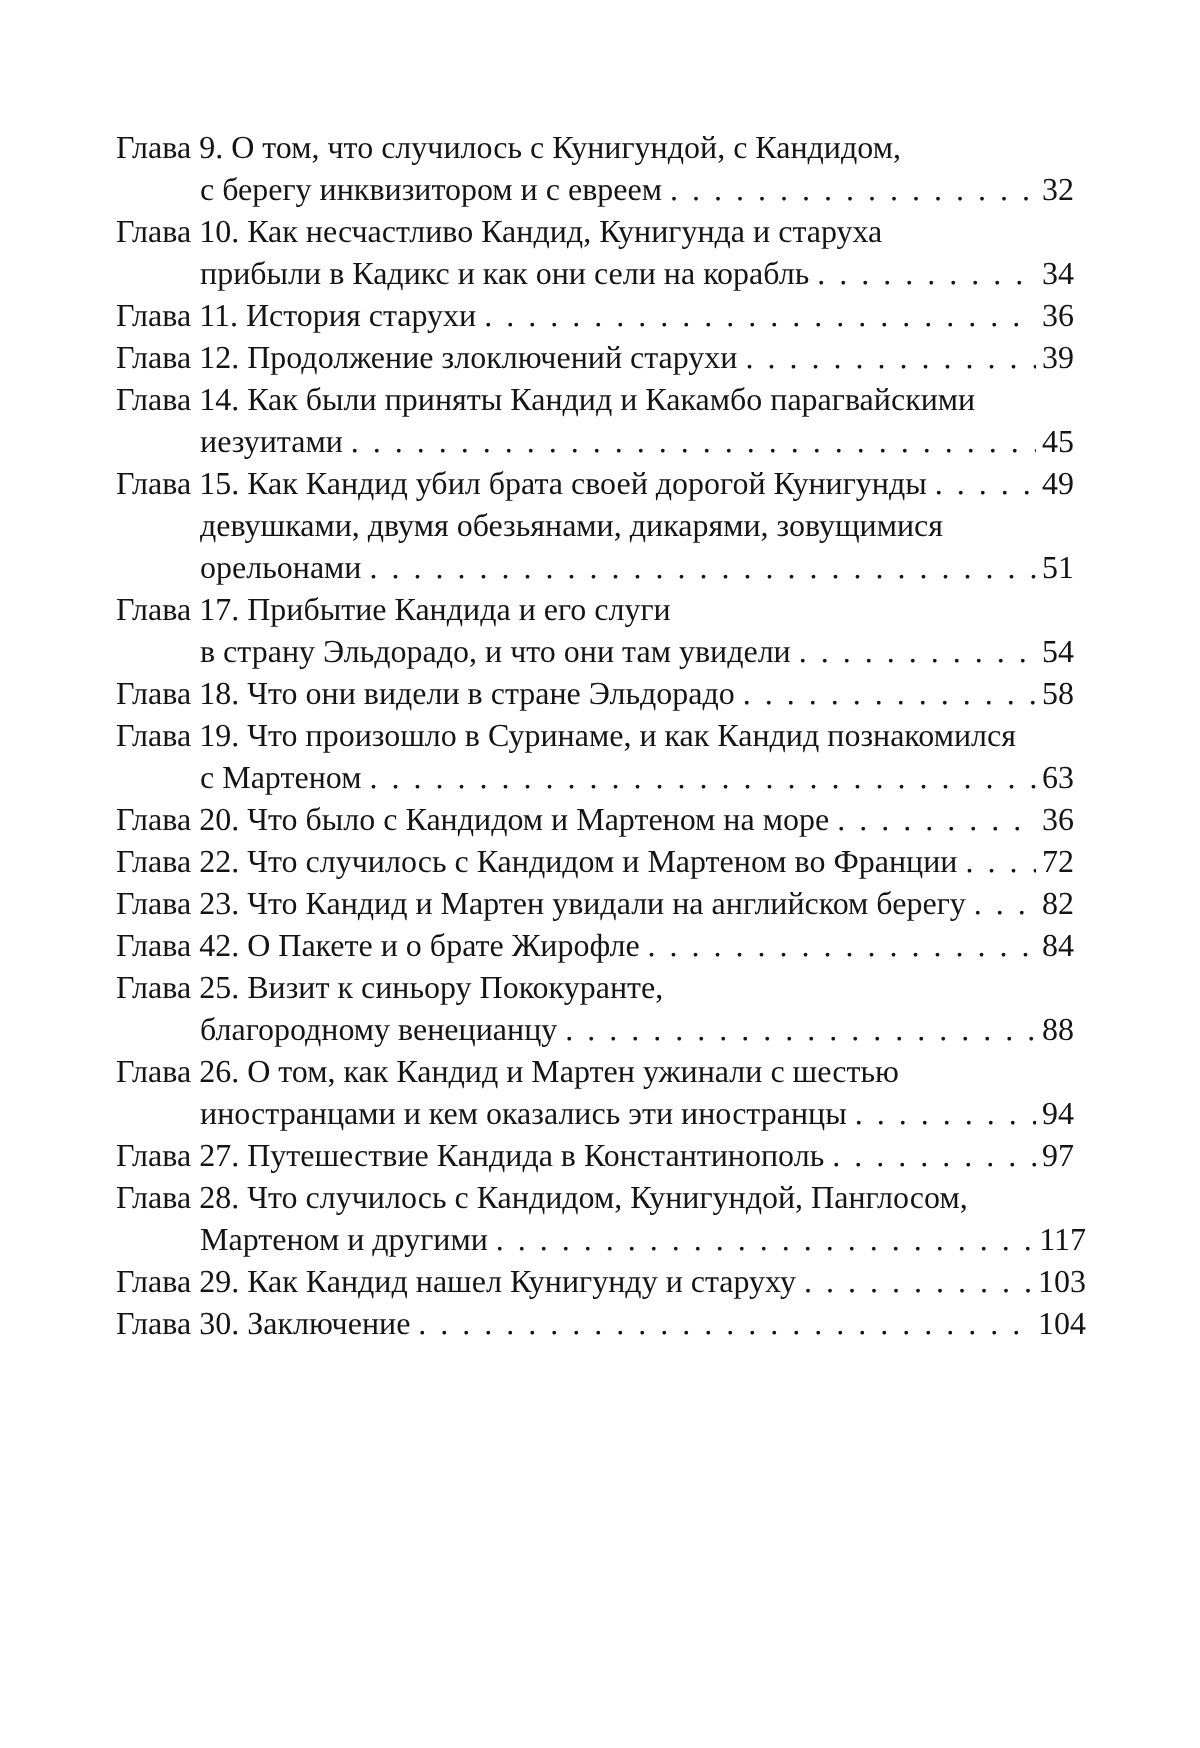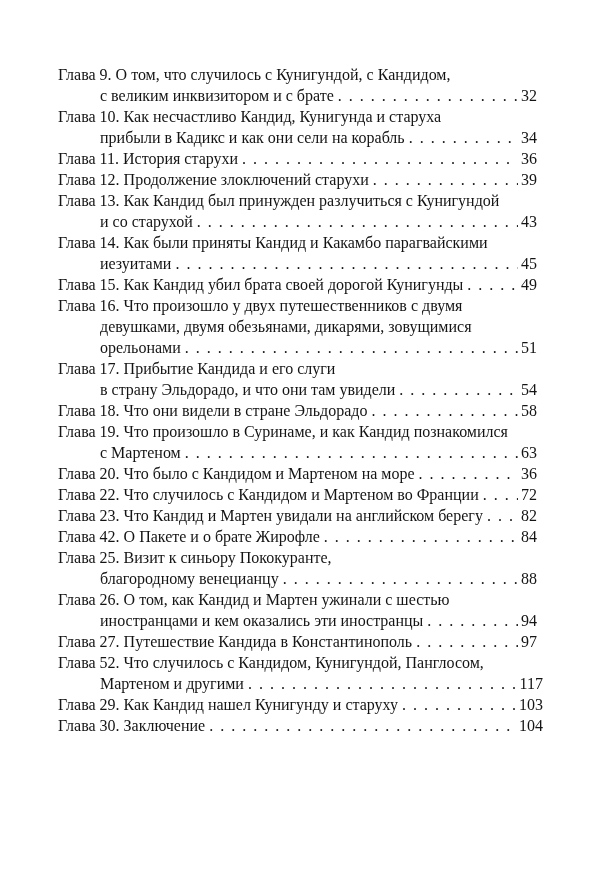--- a/index.html
+++ b/index.html
@@ -61,21 +61,21 @@
   }
 </style>
 </head>
 <body>
 
 <div class="page">
   <div class="toc" id="toc">
       <div class="entry">
         <div class="line"><span class="text">Глава 9.  О том, что случилось с Кунигундой, с Кандидом,</span></div>
         <div class="line cont last">
-          <span class="text">с великим инквизитором и с брате</span>
+          <span class="text">с берегу инквизитором и с евреем</span>
           <span class="leader"></span>
           <span class="pagenum">32</span>
         </div>
       </div>
       <div class="entry">
         <div class="line"><span class="text">Глава 10. Как несчастливо Кандид, Кунигунда и старуха</span></div>
         <div class="line cont last">
           <span class="text">прибыли в Кадикс и как они сели на корабль</span>
           <span class="leader"></span>
           <span class="pagenum">34</span>
@@ -89,44 +89,35 @@
         </div>
       </div>
       <div class="entry">
         <div class="line last">
           <span class="text">Глава 12. Продолжение злоключений старухи</span>
           <span class="leader"></span>
           <span class="pagenum">39</span>
         </div>
       </div>
       <div class="entry">
-        <div class="line"><span class="text">Глава 13. Как Кандид был принужден разлучиться с Кунигундой</span></div>
-        <div class="line cont last">
-          <span class="text">и со старухой</span>
-          <span class="leader"></span>
-          <span class="pagenum">43</span>
-        </div>
-      </div>
-      <div class="entry">
         <div class="line"><span class="text">Глава 14. Как были приняты Кандид и Какамбо парагвайскими</span></div>
         <div class="line cont last">
           <span class="text">иезуитами</span>
           <span class="leader"></span>
           <span class="pagenum">45</span>
         </div>
       </div>
       <div class="entry">
         <div class="line last">
           <span class="text">Глава 15. Как Кандид убил брата своей дорогой Кунигунды</span>
           <span class="leader"></span>
           <span class="pagenum">49</span>
         </div>
       </div>
       <div class="entry">
-        <div class="line"><span class="text">Глава 16. Что произошло у двух путешественников с двумя</span></div>
         <div class="line cont"><span class="text">девушками, двумя обезьянами, дикарями, зовущимися</span></div>
         <div class="line cont last">
           <span class="text">орельонами</span>
           <span class="leader"></span>
           <span class="pagenum">51</span>
         </div>
       </div>
       <div class="entry">
         <div class="line"><span class="text">Глава 17. Прибытие Кандида и его слуги</span></div>
         <div class="line cont last">
@@ -195,21 +186,21 @@
         </div>
       </div>
       <div class="entry">
         <div class="line last">
           <span class="text">Глава 27. Путешествие Кандида в Константинополь</span>
           <span class="leader"></span>
           <span class="pagenum">97</span>
         </div>
       </div>
       <div class="entry">
-        <div class="line"><span class="text">Глава 52. Что случилось с Кандидом, Кунигундой, Панглосом,</span></div>
+        <div class="line"><span class="text">Глава 28. Что случилось с Кандидом, Кунигундой, Панглосом,</span></div>
         <div class="line cont last">
           <span class="text">Мартеном и другими</span>
           <span class="leader"></span>
           <span class="pagenum">117</span>
         </div>
       </div>
       <div class="entry">
         <div class="line last">
           <span class="text">Глава 29. Как Кандид нашел Кунигунду и старуху</span>
           <span class="leader"></span>

